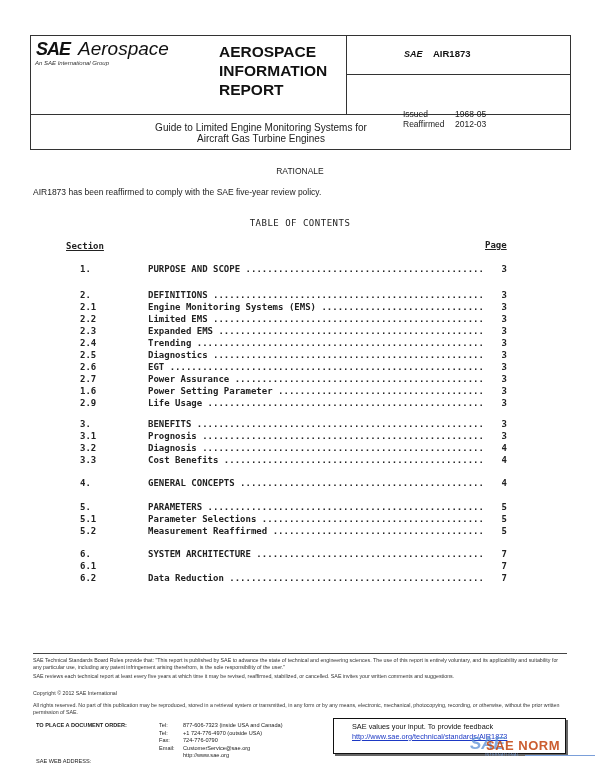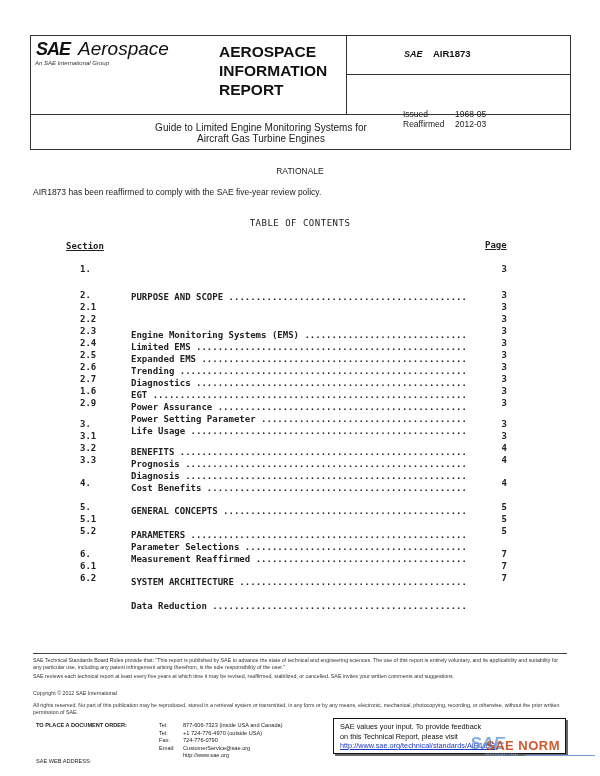--- a/index.html
+++ b/index.html
@@ -30,33 +30,33 @@
   .rationale-t { left:33px; top:187px; font-size:8.5px; color:#222; }
 
   .toc-h { left:0; top:218px; width:600px; text-align:center; font-family:"DejaVu Sans Mono", monospace; font-size:9px; letter-spacing:0.5px; color:#222; }
 
   .mono { font-family:"DejaVu Sans Mono", monospace; font-size:9px; color:#222;font-weight:bold; }
   .sec-h { left:66px; top:241px; text-decoration:underline; }
   .page-h { left:485px; top:240px; text-decoration:underline; }
 
   .toc-row { position:absolute; left:0; width:600px; height:12px; }
   .toc-num { position:absolute; left:80px; }
-  .toc-title { position:absolute; left:131px; width:334px; white-space:nowrap; overflow:hidden;margin-top:28px; }
+  .toc-title { position:absolute; left:148px; width:334px; white-space:nowrap; overflow:hidden; }
   .toc-title::after { content:" ..............................................................................................."; }
   .toc-page { position:absolute; left:495px; width:12px; text-align:right; }
 
   
   .foot-rule { left:33px; top:653px; width:534px; height:1px; background:#444; }
   .foot { left:33px; width:534px; font-size:5.3px; line-height:6.6px; color:#333; }
   .order-l { left:36px; top:722px; font-size:5.6px; font-weight:bold; color:#222; }
   .web-l { left:36px; top:758px; font-size:5.6px; color:#222; }
   .contact { left:159px; top:722px; font-size:5.6px; line-height:7.5px; color:#222; }
   .contact .k { display:inline-block; width:24px; }
 
-  .feedback { left:333px; top:718px; width:233px; height:36px; border:1.5px solid #111; box-shadow:2px 2px 0 #666; box-sizing:border-box; padding:3px 6px; font-size:7.3px; line-height:9.5px; color:#111; background:#fff; }
+  .feedback { left:333px; top:718px; width:233px; height:36px; border:1.5px solid #111; box-shadow:2px 2px 0 #666; box-sizing:border-box; padding:3px 18px; font-size:7.3px; line-height:9.5px; color:#111; background:#fff; }
   .feedback a { color:#1d39c4; text-decoration:underline; }
 
   .wm { left:486px; top:738px; font-weight:bold; font-size:13px; color:#c2410c; opacity:0.85; letter-spacing:0.5px; }
   .wm-sae { left:470px; top:734px; font-weight:bold; font-style:italic; font-size:17px; color:#5b8fd6; opacity:0.75; }
   .wm-sub { left:485px; top:753px; font-size:3.5px; color:#7a9fd9; letter-spacing:0.5px; }
   .wm-line { left:525px; top:755px; width:70px; height:1px; background:#7a9fd9; }
 </style>
 </head>
 <body>
 
@@ -96,20 +96,21 @@
 <div class="abs mono page-h">Page</div>
 
 <div class="toc-row mono" style="top:264px">
     <span class="toc-num">1.</span>
     <span class="toc-title">PURPOSE AND SCOPE</span>
     <span class="toc-page">3</span>
   </div>
 
 <div class="toc-row mono" style="top:290px">
     <span class="toc-num">2.</span>
+    <span class="toc-title">DEFINITIONS</span>
     <span class="toc-page">3</span>
   </div>
 <div class="toc-row mono" style="top:302px">
     <span class="toc-num">2.1</span>
     <span class="toc-title">Engine Monitoring Systems (EMS)</span>
     <span class="toc-page">3</span>
   </div>
 <div class="toc-row mono" style="top:314px">
     <span class="toc-num">2.2</span>
     <span class="toc-title">Limited EMS</span>
@@ -220,20 +221,19 @@
   <div><span class="k">Tel:</span><span>877-606-7323 (inside USA and Canada)</span></div>
   <div><span class="k">Tel:</span><span>+1 724-776-4970 (outside USA)</span></div>
   <div><span class="k">Fax:</span><span>724-776-0790</span></div>
   <div><span class="k">Email:</span><span>CustomerService@sae.org</span></div>
   <div><span class="k"></span><span>http://www.sae.org</span></div>
 </div>
 <div class="abs web-l">SAE WEB ADDRESS:</div>
 
 <div class="abs feedback">
   <div>SAE values your input. To provide feedback</div>
-  <div>on this Technical Report, please visit</div>
   <div><a>http://www.sae.org/technical/standards/AIR1873</a></div>
 </div>
 
 <div class="abs wm-sae">SAE</div>
 <div class="abs wm">SAE NORM</div>
 <div class="abs wm-sub">INTERNATIONAL</div>
 <div class="abs wm-line"></div>
 
 </body></html>

